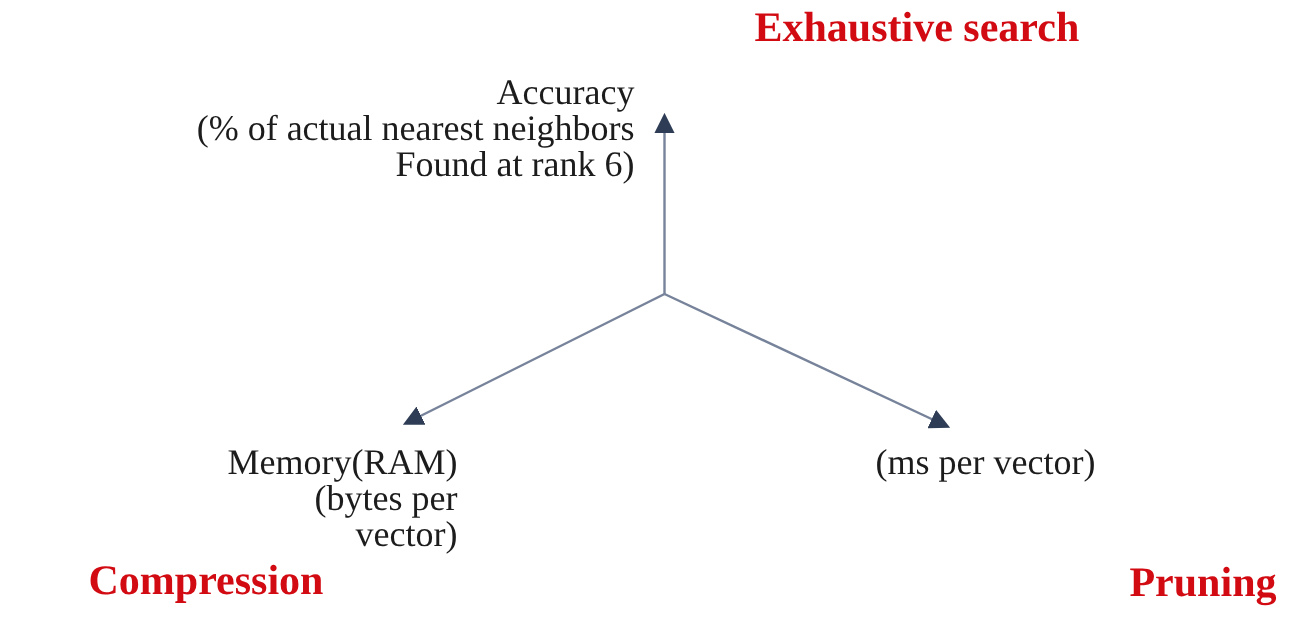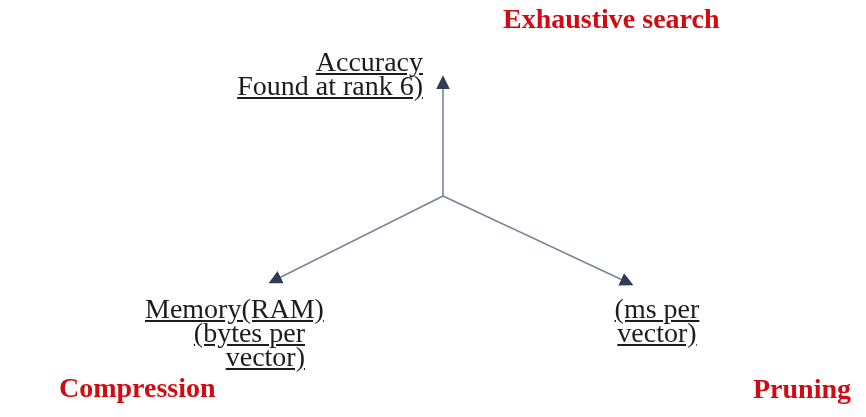--- a/index.html
+++ b/index.html
@@ -27,23 +27,22 @@
     font-size: 28px;
     line-height: 30px;
     white-space: nowrap;
   }
   .top-label    { left: 503px; top: 4px;  }
   .bl-label     { left: 27px;  top: 373px; margin-left: 32px; }
   .br-label     { right: 15px; top: 374px; }
   .axis-label {
     position: absolute;
     color: var(--text-color);
-    font-size: 28px;
+    font-size: 24px;
     line-height: 24px;
-    text-decoration: underline;
   }
   .accuracy-label {
     left: 100px; top: 50px; width: 323px;
     text-align: right;
   }
   .memory-label {
     left: 145px; top: 297px; width: 160px;
     text-align: right;
   }
   .speed-label {
@@ -69,20 +68,21 @@
     <line x1="443" y1="196" x2="271" y2="282" marker-end="url(#ah)"></line>
     <line x1="443" y1="196" x2="631" y2="284" marker-end="url(#ah)"></line>
   </svg>
 
   <div class="corner-label top-label">Exhaustive search</div>
   <div class="corner-label bl-label">Compression</div>
   <div class="corner-label br-label">Pruning</div>
 
   <div class="axis-label accuracy-label">
     <div>Accuracy</div>
+    <div>(% of actual nearest neighbors</div>
     <div>Found at rank 6)</div>
   </div>
 
   <div class="axis-label memory-label">
     <div>Memory(RAM)</div>
     <div>(bytes per vector)</div>
   </div>
 
   <div class="axis-label speed-label">
     <div>(ms per vector)</div>

